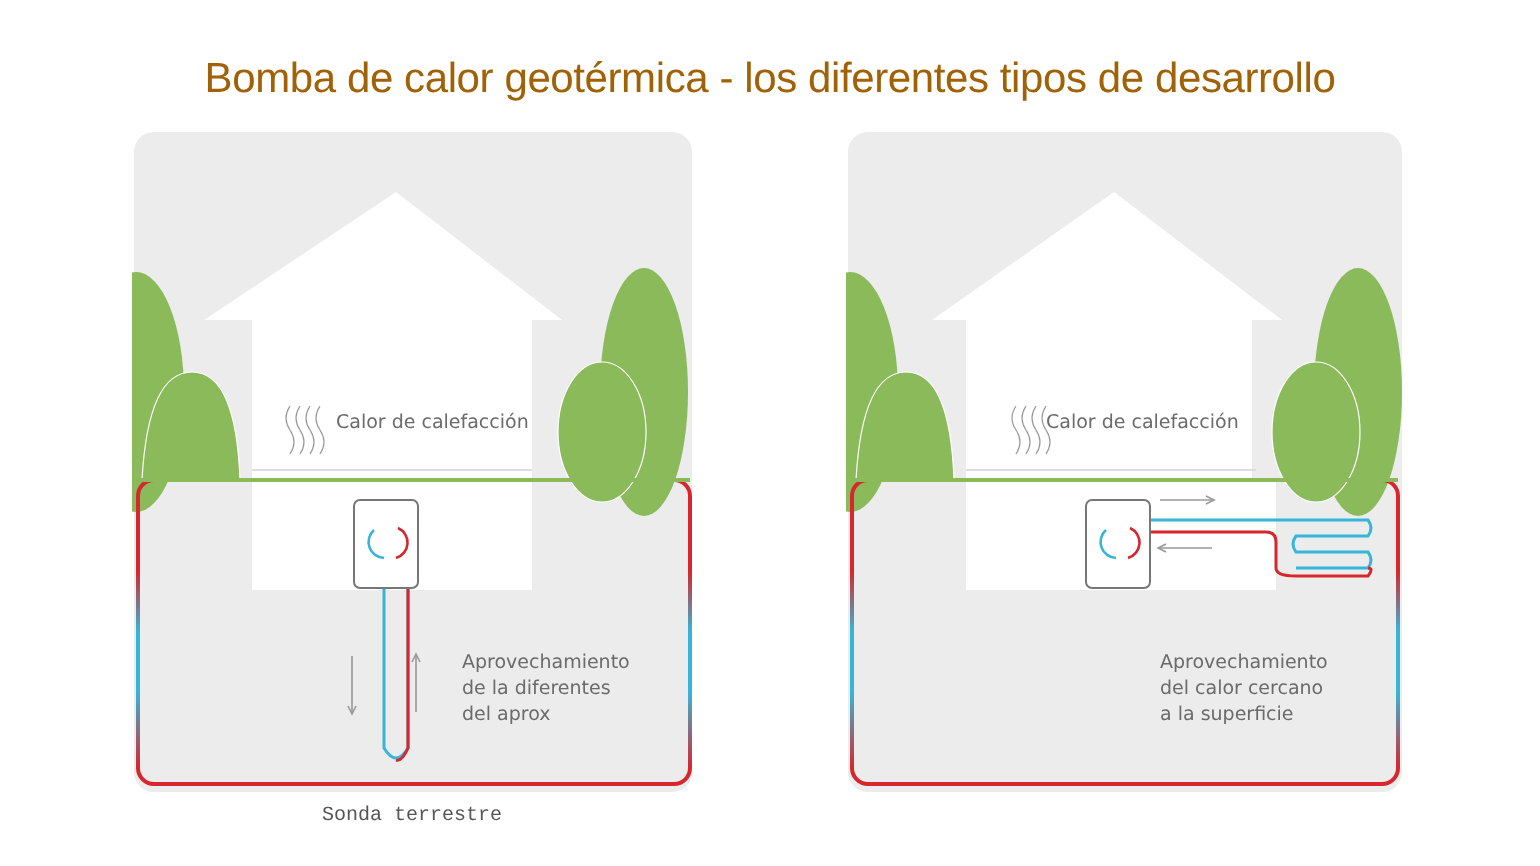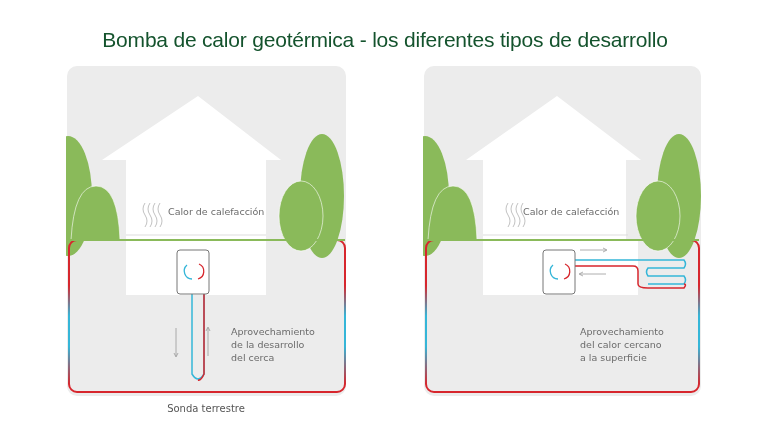--- a/index.html
+++ b/index.html
@@ -1,17 +1,17 @@
 <!DOCTYPE html>
 <html><head>
 <meta charset="utf-8">
 <style>
   html,body{margin:0;padding:0;background:#ffffff;}
   body{width:770px;height:433px;position:relative;overflow:hidden;font-family:"DejaVu Sans","Liberation Sans",sans-serif;}
-  .title{position:absolute;left:0;top:28px;width:770px;text-align:center;font-family:"Liberation Sans",sans-serif;font-size:21px;color:#14532d;letter-spacing:-0.2px;}
+  .title{position:absolute;left:0;top:28px;width:770px;text-align:center;font-family:"Liberation Sans",sans-serif;font-size:21px;color:#a16207;letter-spacing:-0.2px;}
   .panel{position:absolute;top:66px;width:280px;height:330px;}
   .panel svg{position:absolute;left:0;top:0;}
   .lbl{position:absolute;font-size:9.5px;color:#6b6b6b;line-height:13px;}
   .cap{position:absolute;top:402px;width:320px;text-align:center;font-size:10px;color:#555;line-height:14px;}
 </style>
 </head>
 <body>
 
 <div class="title">Bomba de calor geotérmica - los diferentes tipos de desarrollo</div>
 
@@ -60,25 +60,25 @@
     <g stroke="#999" stroke-width="0.8">
       <line x1="110" y1="262" x2="110" y2="290"></line>
         <path d="M108 287 L110 291 L112 287" fill="none"></path>
       <line x1="142" y1="262" x2="142" y2="290"></line>
         <path d="M140 265 L142 261 L144 265" fill="none"></path>
     </g>
   </svg>
   <div class="lbl" style="left:102px;top:139px;">Calor de calefacción</div>
   <div class="lbl" style="left:165px;top:259px;">
     <div>Aprovechamiento</div>
-    <div>de la desarrollo</div>
-    <div>del cerca</div>
+    <div>de la diferentes</div>
+    <div>del aprox</div>
   </div>
 </div>
-<div class="cap" style="left:46px;">
+<div class="cap" style="left:46px;font-family:Liberation Mono, monospace;">
   <div>Sonda terrestre</div>
 </div>
 
 <div class="panel" style="left:423px;">
   <svg width="282" height="330" viewBox="0 0 282 330">
     <defs>
       <linearGradient id="edgeR" x1="0" y1="0" x2="0" y2="1">
         <stop offset="0" stop-color="#d7262d"></stop>
           <stop offset="0.3" stop-color="#d7262d"></stop>
         <stop offset="0.5" stop-color="#35b6d8"></stop>

